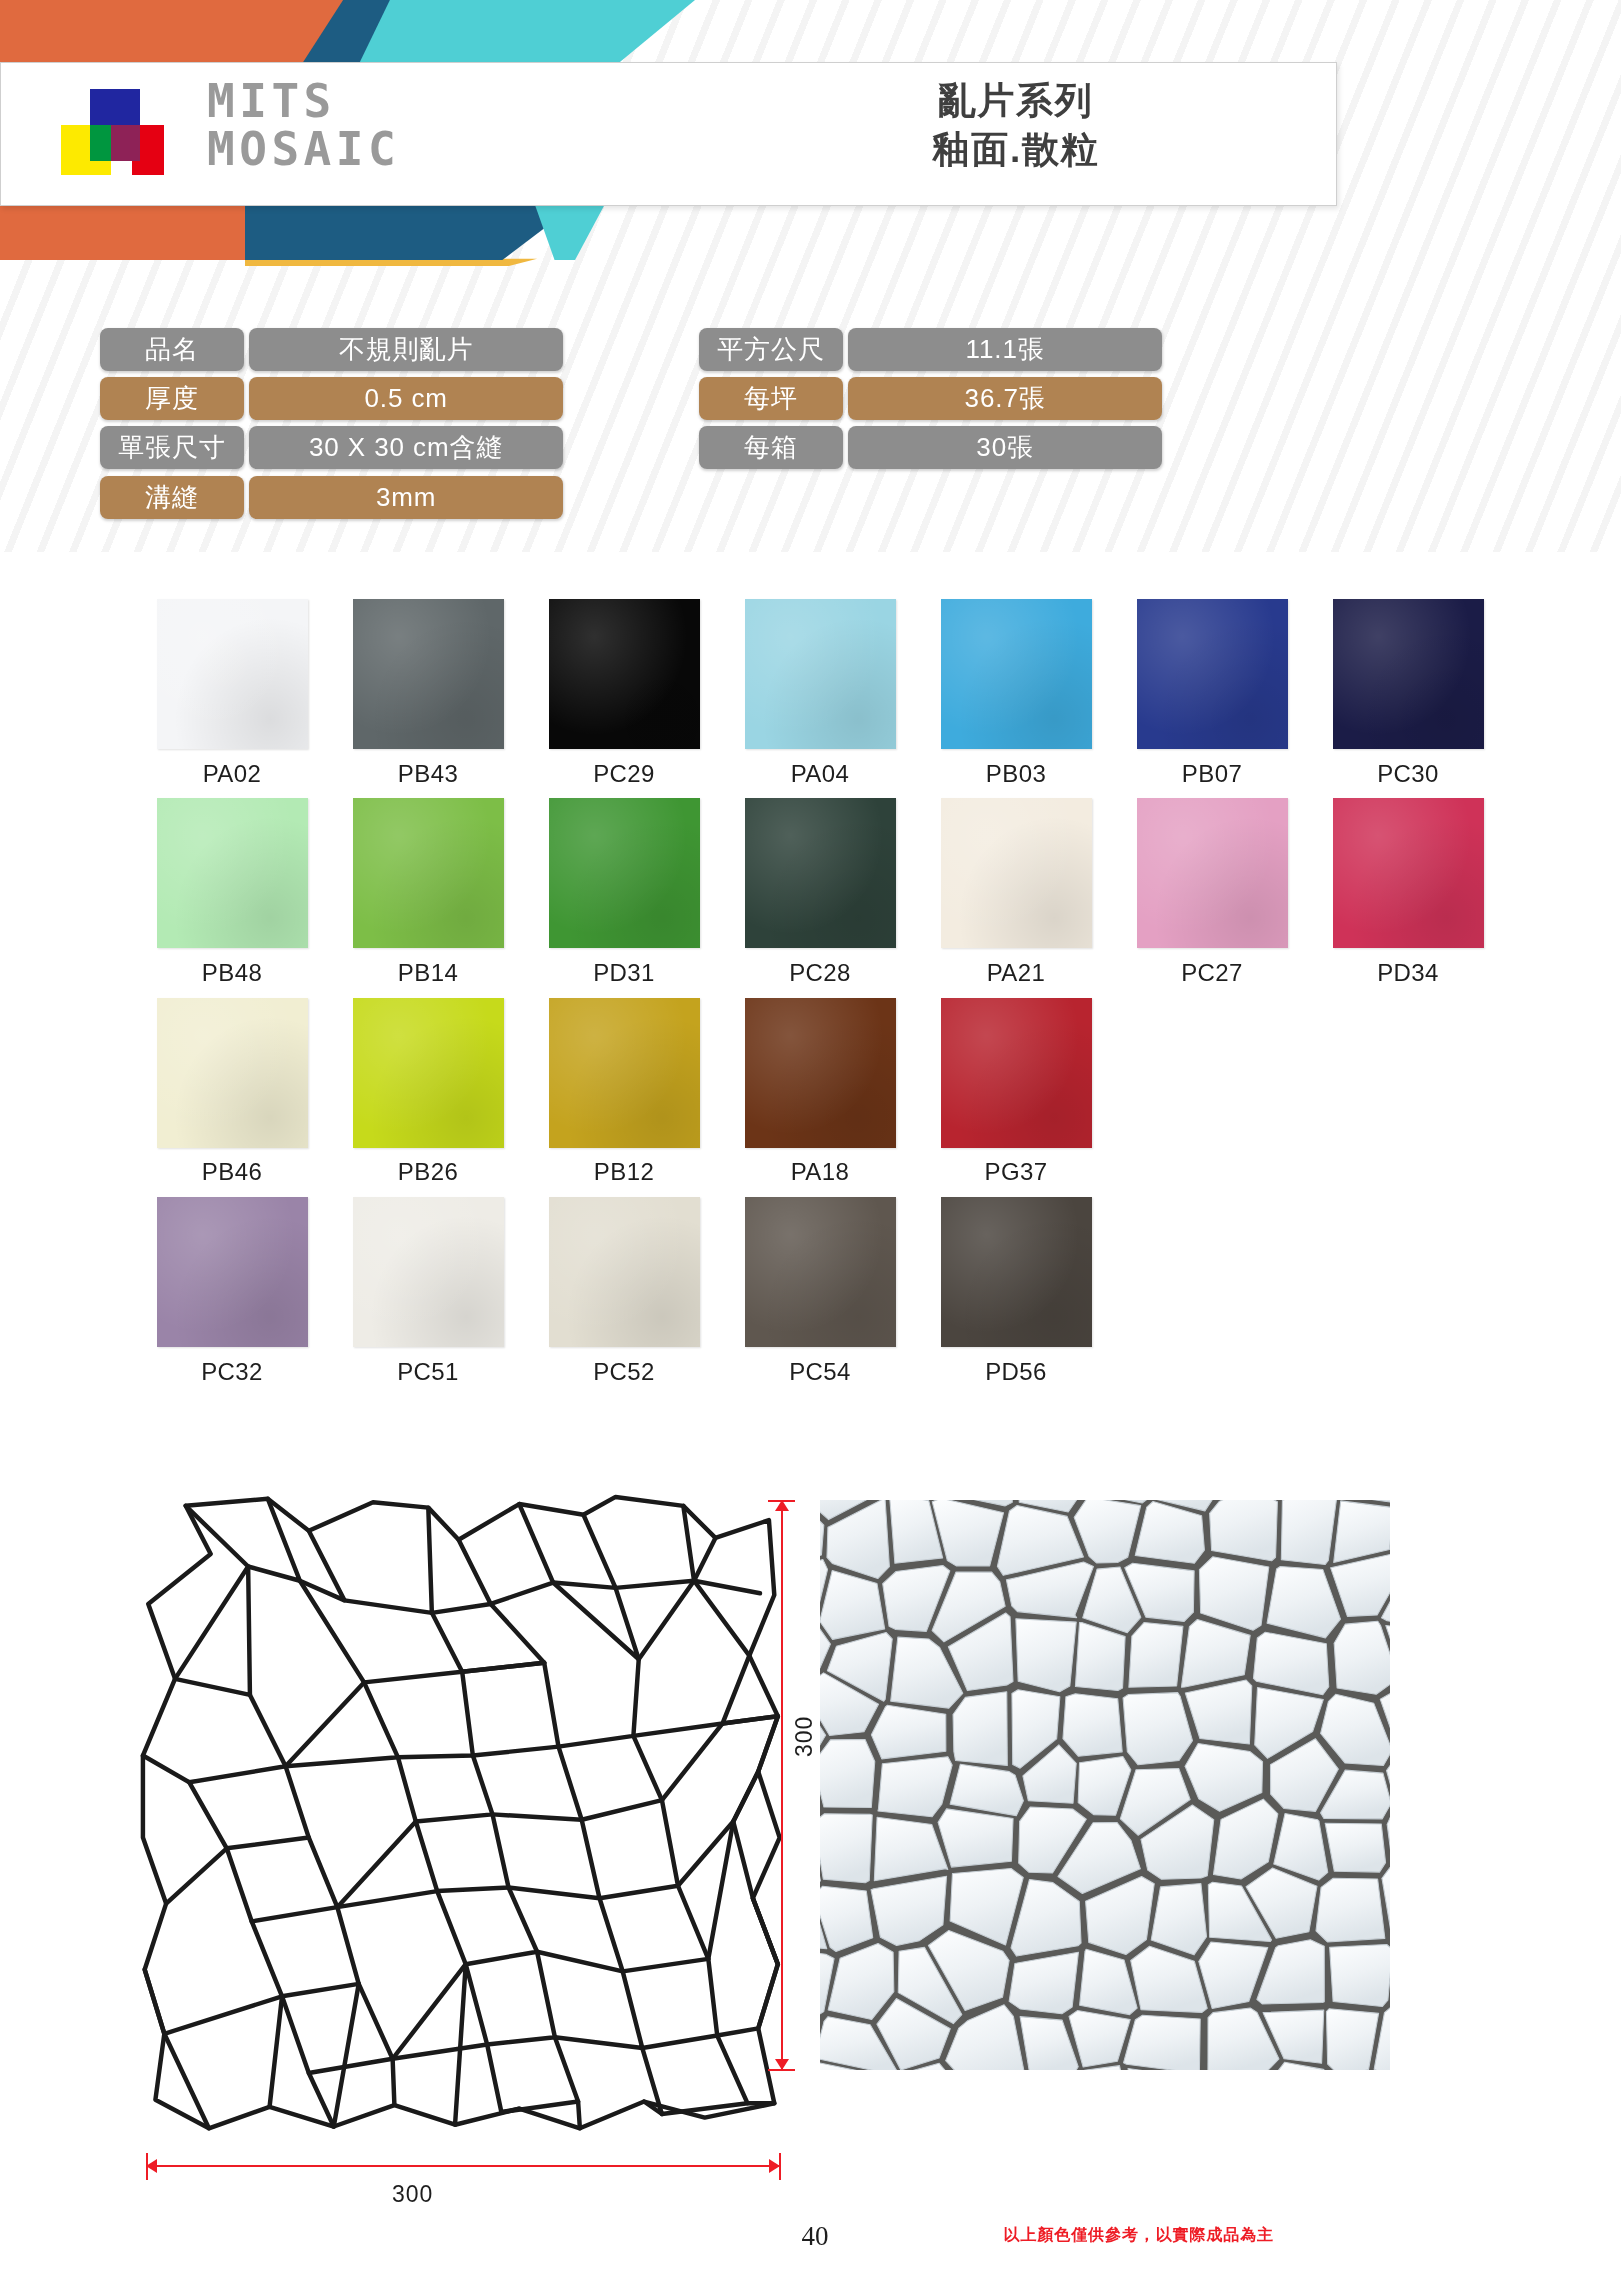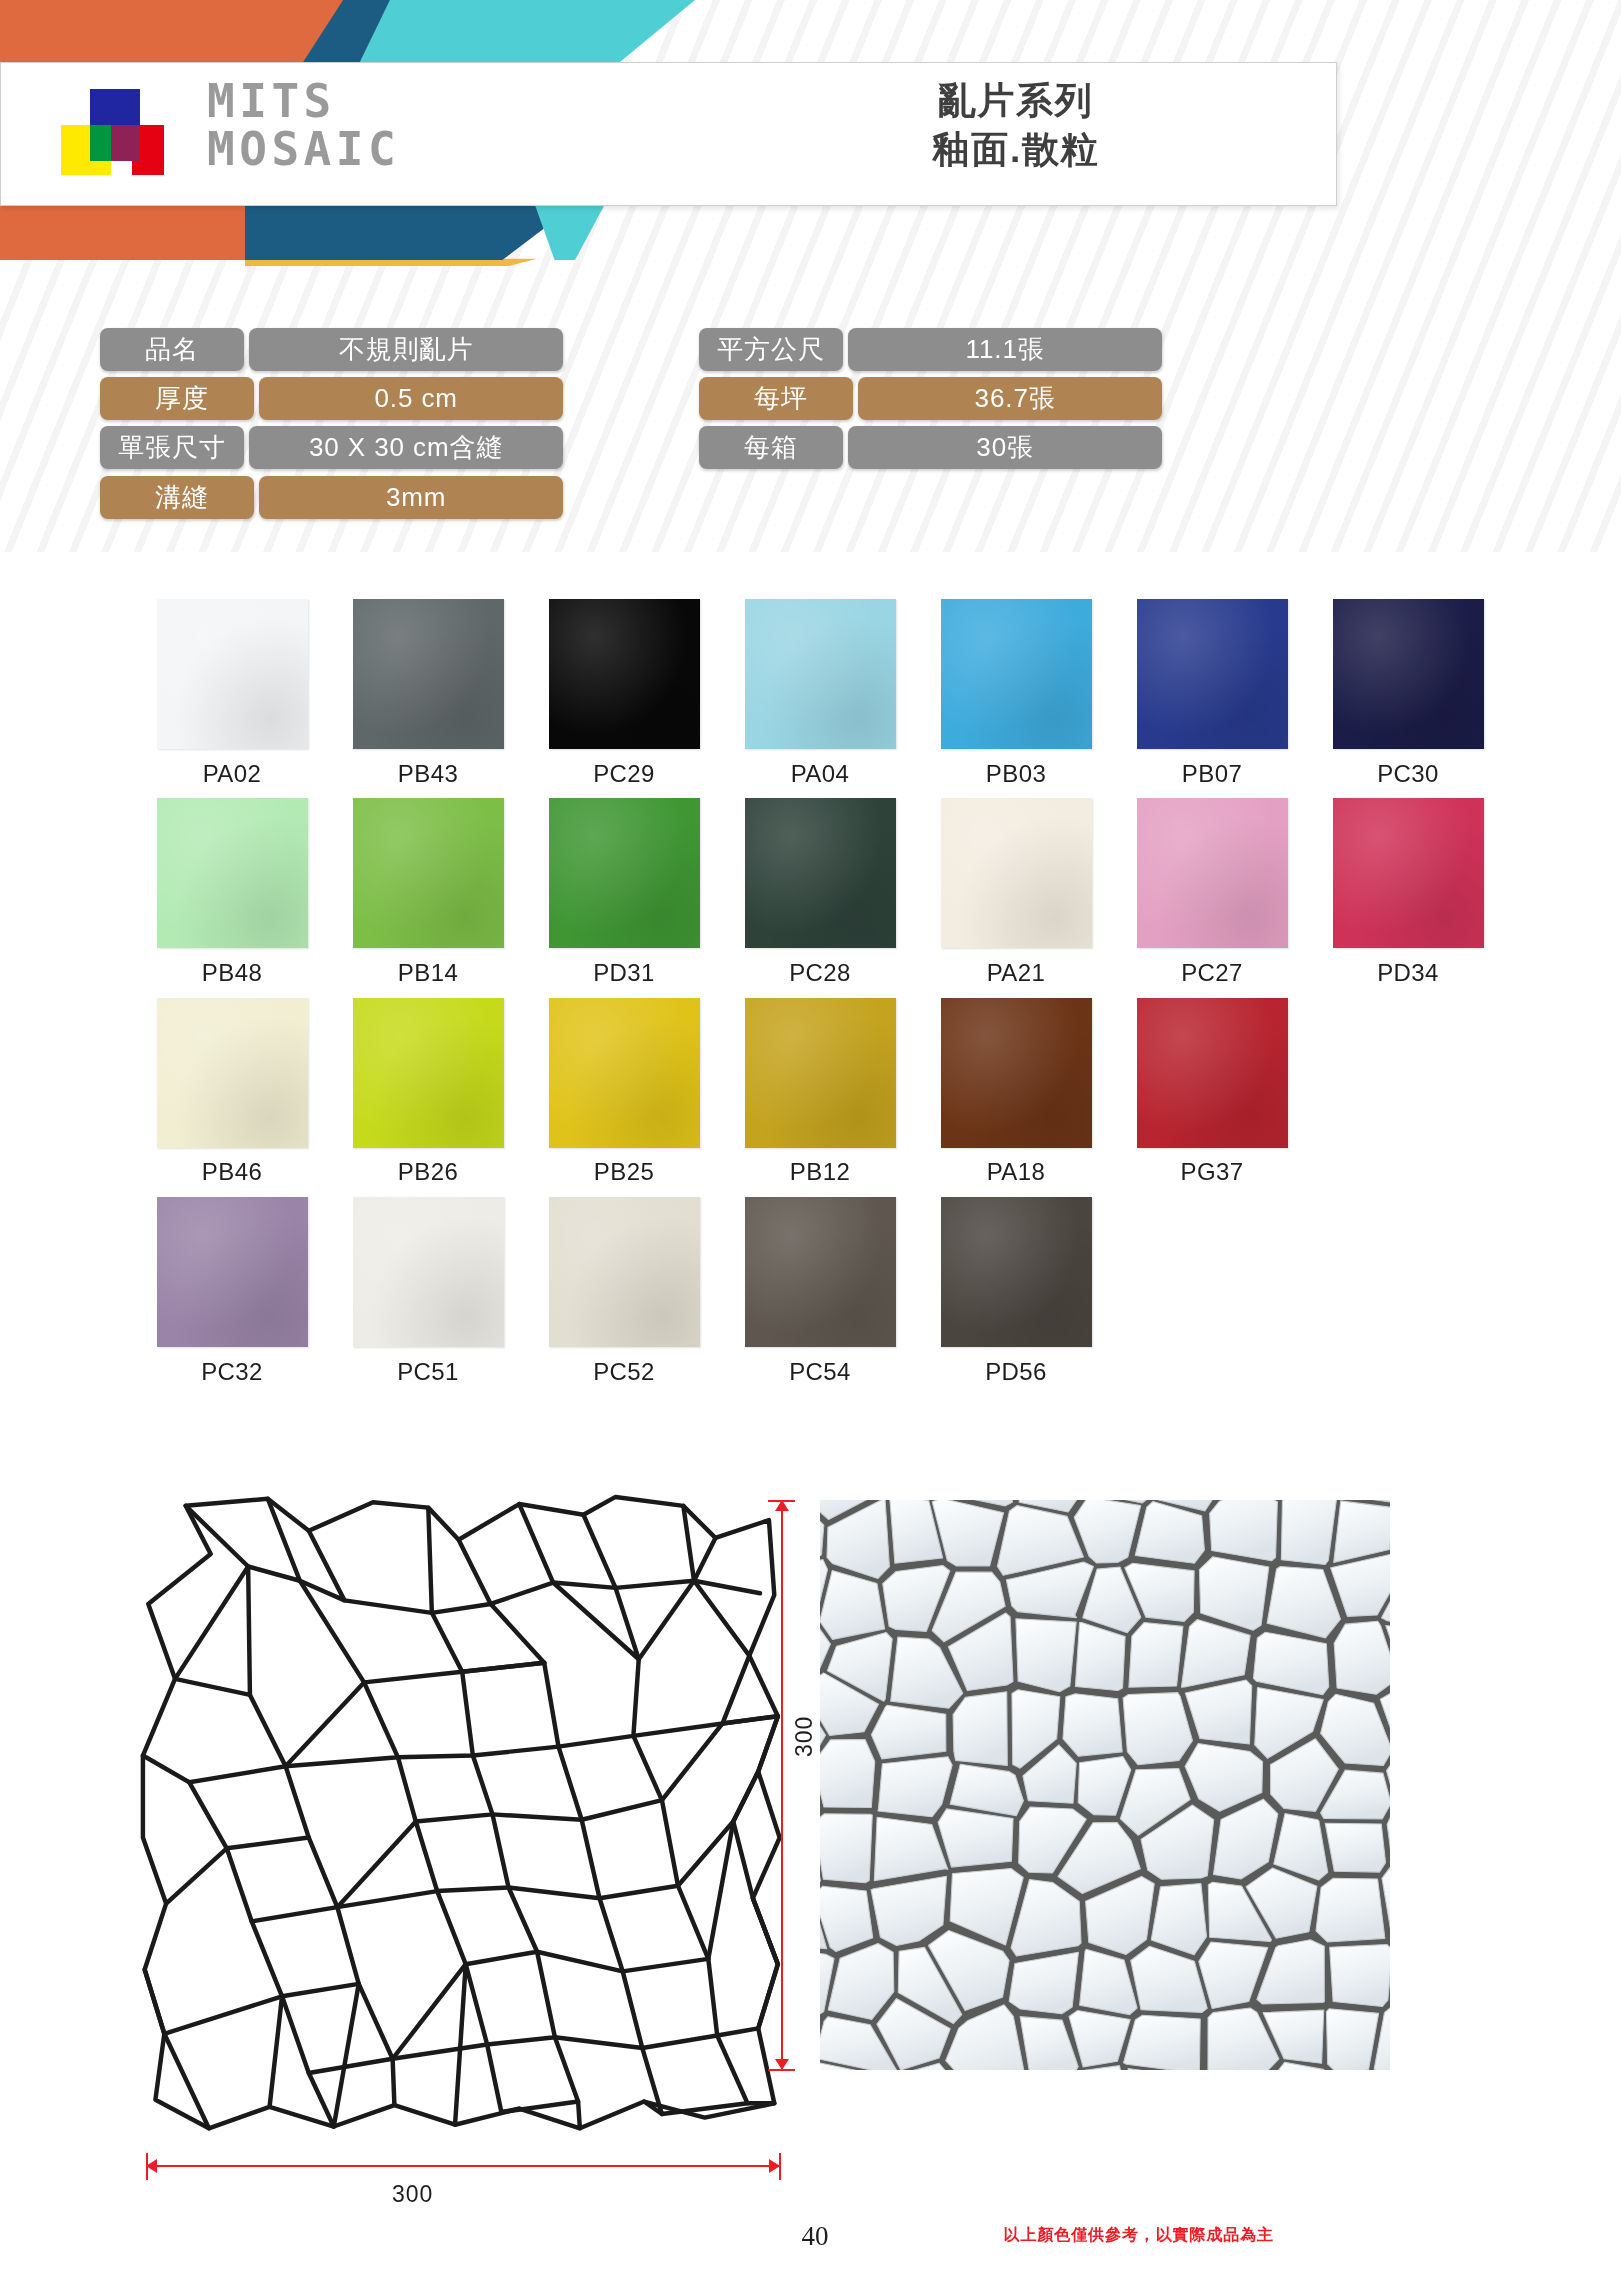--- a/index.html
+++ b/index.html
@@ -174,21 +174,21 @@
     color: #ffffff;
     font-size: 26px;
     font-weight: 400;
     border-radius: 8px;
     letter-spacing: 0.9px;
     box-shadow: 0.9px 1.8px 2.7px rgba(0,0,0,0.18);
   }
   .spec-key { width: 144px; flex: none; }
   .spec-val { flex: 1 1 auto; }
   .tone-gray  { background: #8d8d8d; }
-  .tone-brown { background: #b08352; padding-left: 10px; }
+  .tone-brown { background: #b08352; }
 
   
   .swatches {
     position: absolute;
     left: 134px; top: 599px;
     width: 1372px;
   }
   .sw-row {
     display: flex;
     gap: 0px;
@@ -466,24 +466,20 @@
         </div>
       </div>
       <div class="sw-row">
         <div class="sw-cell">
           <div class="sw-chip" style="background: radial-gradient(at 30% 25%, rgba(255, 255, 255, 0.16), rgba(255, 255, 255, 0) 62%), radial-gradient(at 75% 80%, rgba(0, 0, 0, 0.1), rgba(0, 0, 0, 0) 60%) rgb(241, 238, 210);"></div>
           <div class="sw-label">PB46</div>
         </div>
         <div class="sw-cell">
           <div class="sw-chip" style="background: radial-gradient(at 30% 25%, rgba(255, 255, 255, 0.16), rgba(255, 255, 255, 0) 62%), radial-gradient(at 75% 80%, rgba(0, 0, 0, 0.1), rgba(0, 0, 0, 0) 60%) rgb(198, 218, 27);"></div>
           <div class="sw-label">PB26</div>
-        </div>
-        <div class="sw-cell">
-          <div class="sw-chip" style="background: radial-gradient(at 30% 25%, rgba(255, 255, 255, 0.16), rgba(255, 255, 255, 0) 62%), radial-gradient(at 75% 80%, rgba(0, 0, 0, 0.1), rgba(0, 0, 0, 0) 60%) rgb(224, 195, 25);"></div>
-          <div class="sw-label">PB25</div>
         </div>
         <div class="sw-cell">
           <div class="sw-chip" style="background: radial-gradient(at 30% 25%, rgba(255, 255, 255, 0.16), rgba(255, 255, 255, 0) 62%), radial-gradient(at 75% 80%, rgba(0, 0, 0, 0.1), rgba(0, 0, 0, 0) 60%) rgb(196, 163, 30);"></div>
           <div class="sw-label">PB12</div>
         </div>
         <div class="sw-cell">
           <div class="sw-chip" style="background: radial-gradient(at 30% 25%, rgba(255, 255, 255, 0.16), rgba(255, 255, 255, 0) 62%), radial-gradient(at 75% 80%, rgba(0, 0, 0, 0.1), rgba(0, 0, 0, 0) 60%) rgb(108, 52, 23);"></div>
           <div class="sw-label">PA18</div>
         </div>
         <div class="sw-cell">

